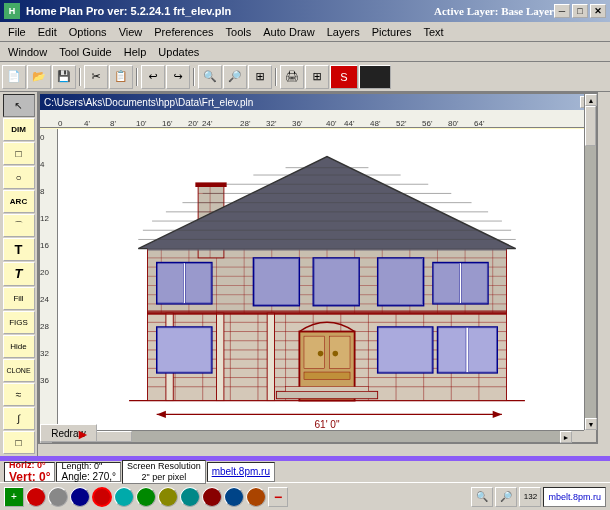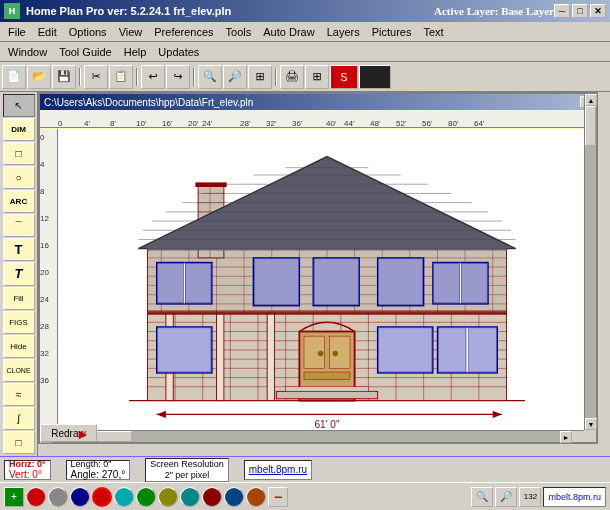--- a/index.html
+++ b/index.html
@@ -234,25 +234,25 @@
       position: absolute;
       right: 0; bottom: 0;
       width: 12px; height: 12px;
       background: #d4d0c8;
     }
 
     
     #status-bar {
       height: 26px;
       background: #d4d0c8;
-      border-top: 1px solid #8b5cf6;
+      border-top: 5px solid #8b5cf6;
       display: flex;
       align-items: center;
       padding: 0 4px;
-      gap: 15px;
+      gap: 1px;
     }
     .status-section {
       display: flex;
       align-items: center;
       height: 20px;
       background: white;
       border: 1px inset #808080;
       padding: 0 4px;
       font-size: 10px;
     }
@@ -627,21 +627,21 @@
 
     <div id="red-arrow" style="color:#cc0000;font-size:14px;">►</div>
 
   </div>
 </div>
 
 <div id="status-bar">
   <div class="status-section">
       <div style="display: flex; flex-direction: column;">
         <span style="color: rgb(204, 0, 0); font-weight: bold; font-size: 9px;">Horiz: 0°</span>
-        <span style="color: rgb(204, 0, 0); font-weight: normal; font-size: 10px;">Vert: 0°</span>
+        <span style="color: rgb(204, 0, 0); font-weight: bold; font-size: 12px;">Vert: 0°</span>
       </div>
     </div>
   <div class="status-section">
     <div style="display:flex;flex-direction:column;">
       <span style="font-size:9px;">Length: 0"</span>
       <span style="font-size:10px;">Angle: 270,°</span>
     </div>
   </div>
   <div class="screen-res-section">
     <span>Screen Resolution</span>

